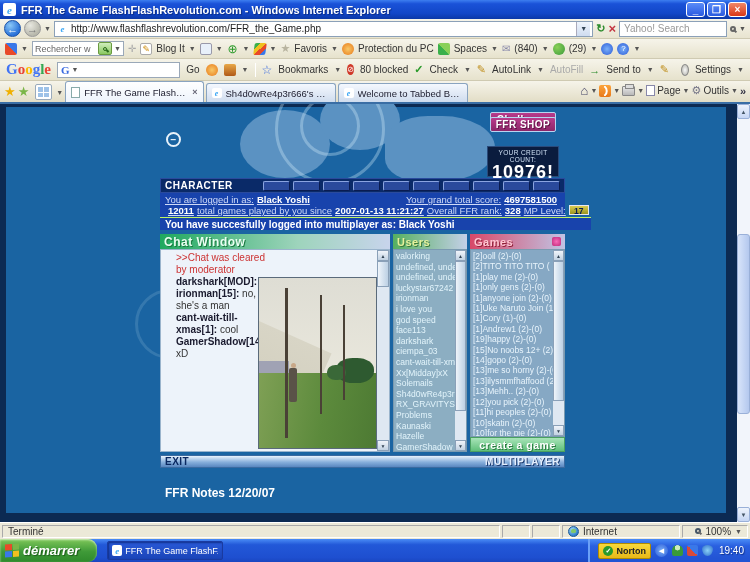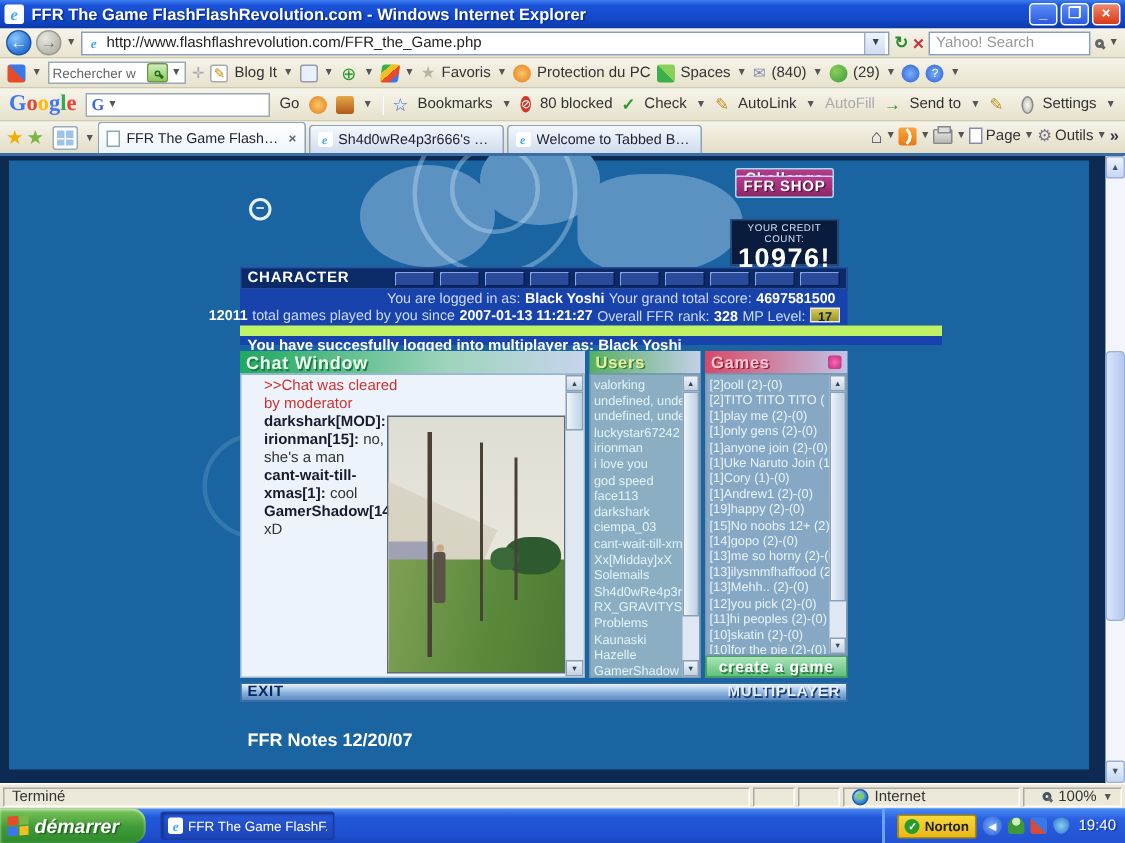--- a/index.html
+++ b/index.html
@@ -152,27 +152,27 @@
     display:flex; align-items:center; padding:0 4px; border:1px solid #2a4a9c; }
   #char-label { color:#fff; font-weight:bold; font-size:10px; letter-spacing:0.5px; width:88px; }
   #char-slots { flex:1; display:flex; gap:3px; justify-content:flex-end; }
   .slot { width:27px; height:10px; background:#2a4a9c; border-top:1px solid #8aa4e0;
     border-left:1px solid #8aa4e0; border-right:1px solid #0a1c50; border-bottom:1px solid #0a1c50;
     border-radius:2px; }
 
   
   #infopanel { position:absolute; left:0; top:89px; width:405px; height:24px; background:#1843ac;
     color:#cfdaf8; font-size:9.5px; padding:1px 5px; }
-  .irow { display:flex; justify-content:flex-end; height:11px; align-items:center; white-space:nowrap; }
+  .irow { display:flex; justify-content:space-between; height:11px; align-items:center; white-space:nowrap;text-decoration:underline; }
   .irow b { color:#fff; margin:0 3px; }
   #mp-box { display:inline-block; width:20px; height:10px; background:linear-gradient(#d8cc50,#9a9420);
     border:1px solid #e8e8f0; color:#0a2050; font-size:8.5px; font-weight:bold; text-align:center;
     line-height:10px; margin-left:3px; }
-  #successbar { position:absolute; left:0; top:113px; width:468px; height:13px; background:#1843ac;
-    border-top:7px solid #bef264; color:#fff; font-weight:bold; font-size:10px; padding:1px 5px;
+  #successbar { position:absolute; left:0; top:113px; width:431px; height:13px; background:#1843ac;
+    border-top:1px solid #bef264; color:#fff; font-weight:bold; font-size:10px; padding:1px 5px;
     white-space:nowrap; }
 
   
   #panels { position:absolute; left:0; top:130px; width:405px; height:218px; display:flex; gap:3px; }
   .panel { display:flex; flex-direction:column; }
   .phead { height:15px; display:flex; align-items:center; padding:0 4px; font-weight:bold;
     font-size:11px; letter-spacing:0.5px; }
   #chat-panel { width:230px; }
   #chat-head { background:linear-gradient(90deg,#1fa95f,#9ed4bc 60%,#c8d4ec); color:#eafff2;
     text-shadow:1px 1px 0 #1a7a40; font-size:12px; }

